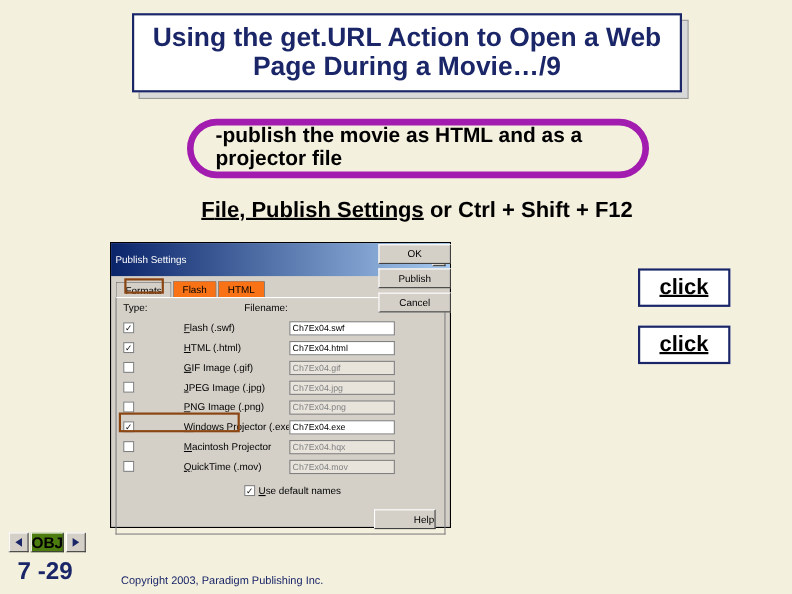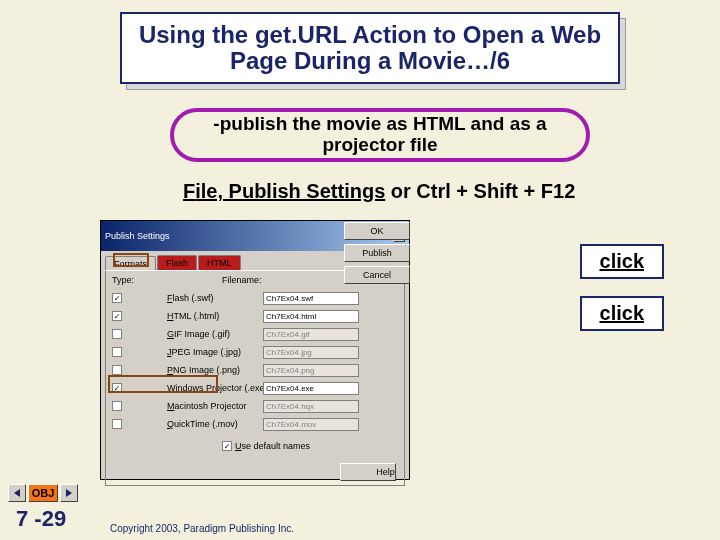--- a/index.html
+++ b/index.html
@@ -3,31 +3,31 @@
 <meta charset="utf-8">
 <style>
   * { box-sizing: border-box; margin: 0; padding: 0; }
   body { width: 720px; height: 540px; background: #f4f0de; font-family: Arial, sans-serif; position: relative; overflow: hidden; }
   
   .title-wrap { position: absolute; top: 12px; left: 120px; width: 500px; }
   .title-shadow { position: absolute; top: 6px; left: 6px; width: 500px; height: 72px; background: #d8d8d8; border: 1px solid #999; }
   .title-box { position: relative; width: 500px; height: 72px; background: #fff; border: 2px solid #1a2668; display: flex; align-items: center; justify-content: center; text-align: center; padding: 4px 10px; }
   .title-box span { font-size: 24px; font-weight: bold; color: #1a2668; line-height: 1.1; }
   
-  .subtitle-wrap { position: absolute; top: 108px; left: 170px; width: 420px; height: 54px; background: #f4f0de; border: 4px solid #a21caf; border-radius: 28px; display: flex; align-items: center; justify-content: center; text-align: center; padding: 4px 20px; }
+  .subtitle-wrap { position: absolute; top: 108px; left: 170px; width: 420px; height: 54px; background: #f4f0de; border: 6px solid #a21caf; border-radius: 28px; display: flex; align-items: center; justify-content: center; text-align: left; padding: 4px 20px; }
   .subtitle-wrap span { font-size: 19px; font-weight: bold; color: #000; line-height: 1.1; }
   
   .instruction { position: absolute; top: 180px; left: 135px; font-size: 20px; font-weight: bold; color: #000; margin-left: 48px; }
   .instruction u { text-decoration: underline; }
   
   .dialog { position: absolute; top: 220px; left: 100px; width: 310px; height: 260px; background: #d4d0c8; border: 1px solid #000; font-size: 9px; }
   .dialog-titlebar { background: linear-gradient(to right, #0a246a, #a6caf0); color: #fff; padding: 2px 4px; font-size: 9px; display: flex; justify-content: space-between; align-items: center; height: 30px; }
   .dialog-titlebar .close { background: #d4d0c8; color: #000; width: 12px; height: 12px; border: 1px solid #fff; border-right-color: #404040; border-bottom-color: #404040; display: flex; align-items: center; justify-content: center; font-size: 9px; font-weight: bold; }
   .tabs { display: flex; margin: 4px 4px 0 4px; }
-  .tab { background: #b91c1c; border: 1px solid #808080; border-bottom: none; padding: 2px 8px; font-size: 9px; margin-right: 1px; border-top-left-radius: 2px; border-top-right-radius: 2px; }
+  .tab { background: #f97316; border: 1px solid #808080; border-bottom: none; padding: 2px 8px; font-size: 9px; margin-right: 1px; border-top-left-radius: 2px; border-top-right-radius: 2px; }
   .tab.active { background: #d4d0c8; position: relative; top: 1px; }
   .tab-highlight { position: absolute; top: 32px; left: 12px; width: 36px; height: 14px; border: 2px solid #8B4513; }
   .panel { margin: 0 4px 4px 4px; border: 1px solid #808080; border-top: 1px solid #fff; height: 216px; padding: 4px 6px; position: relative; }
   .col-headers { display: flex; margin-bottom: 4px; }
   .col-headers span:first-child { width: 110px; font-size: 9px; }
   .col-headers span:last-child { font-size: 9px; }
   .row { display: flex; align-items: center; height: 18px; }
   .chk { width: 10px; height: 10px; border: 1px solid #808080; background: #fff; margin-right: 3px; display: inline-flex; align-items: center; justify-content: center; font-size: 8px; }
   .row-label { width: 96px; font-size: 9px; white-space: nowrap; overflow: hidden; margin-left: 42px; }
   .row-label u { text-decoration: underline; }
@@ -41,32 +41,32 @@
   
   .help-btn { position: absolute; bottom: 4px; right: 8px; background: #d4d0c8; border: 1px solid #fff; border-right-color: #404040; border-bottom-color: #404040; height: 18px; width: 56px; font-size: 9px; display: flex; align-items: center; justify-content: center; padding-left: 35px; }
   
   .callout { position: absolute; right: 56px; background: #fff; border: 2px solid #1a2668; padding: 4px 18px; font-size: 20px; font-weight: bold; color: #000; text-decoration: underline; }
   .c1 { top: 244px; }
   .c2 { top: 296px; }
   
   .nav { position: absolute; left: 8px; bottom: 38px; display: flex; align-items: center; gap: 2px; }
   .nav-btn { width: 18px; height: 18px; background: #d4d0c8; border: 1px solid #fff; border-right-color: #404040; border-bottom-color: #404040; display: flex; align-items: center; justify-content: center; }
   .nav-btn svg { width: 10px; height: 10px; }
-  .obj { width: 30px; height: 18px; background: #f97316; border: 1px solid #fff; border-right-color: #404040; border-bottom-color: #404040; display: flex; align-items: center; justify-content: center; font-size: 11px; font-weight: bold; }
+  .obj { width: 30px; height: 18px; background: #4d7c0f; border: 1px solid #fff; border-right-color: #404040; border-bottom-color: #404040; display: flex; align-items: center; justify-content: center; font-size: 14px; font-weight: bold; }
   
   .page-num { position: absolute; left: 16px; bottom: 8px; font-size: 22px; font-weight: bold; color: #1a2668; }
   .copyright { position: absolute; left: 110px; bottom: 6px; font-size: 10px; color: #1a2668; }
 </style>
 </head>
 <body>
 
 <div class="title-wrap">
   <div class="title-shadow"></div>
   <div class="title-box">
-    <span>Using the get.URL Action to Open a Web Page During a Movie…/6</span>
+    <span>Using the get.URL Action to Open a Web Page During a Movie…/9</span>
   </div>
 </div>
 
 <div class="subtitle-wrap">
   <span>-publish the movie as HTML and as a projector file</span>
 </div>
 
 <div class="instruction">
   <u>F</u><u>ile, Publish Settings</u><span> or Ctrl + Shift + F12</span>
 </div>

